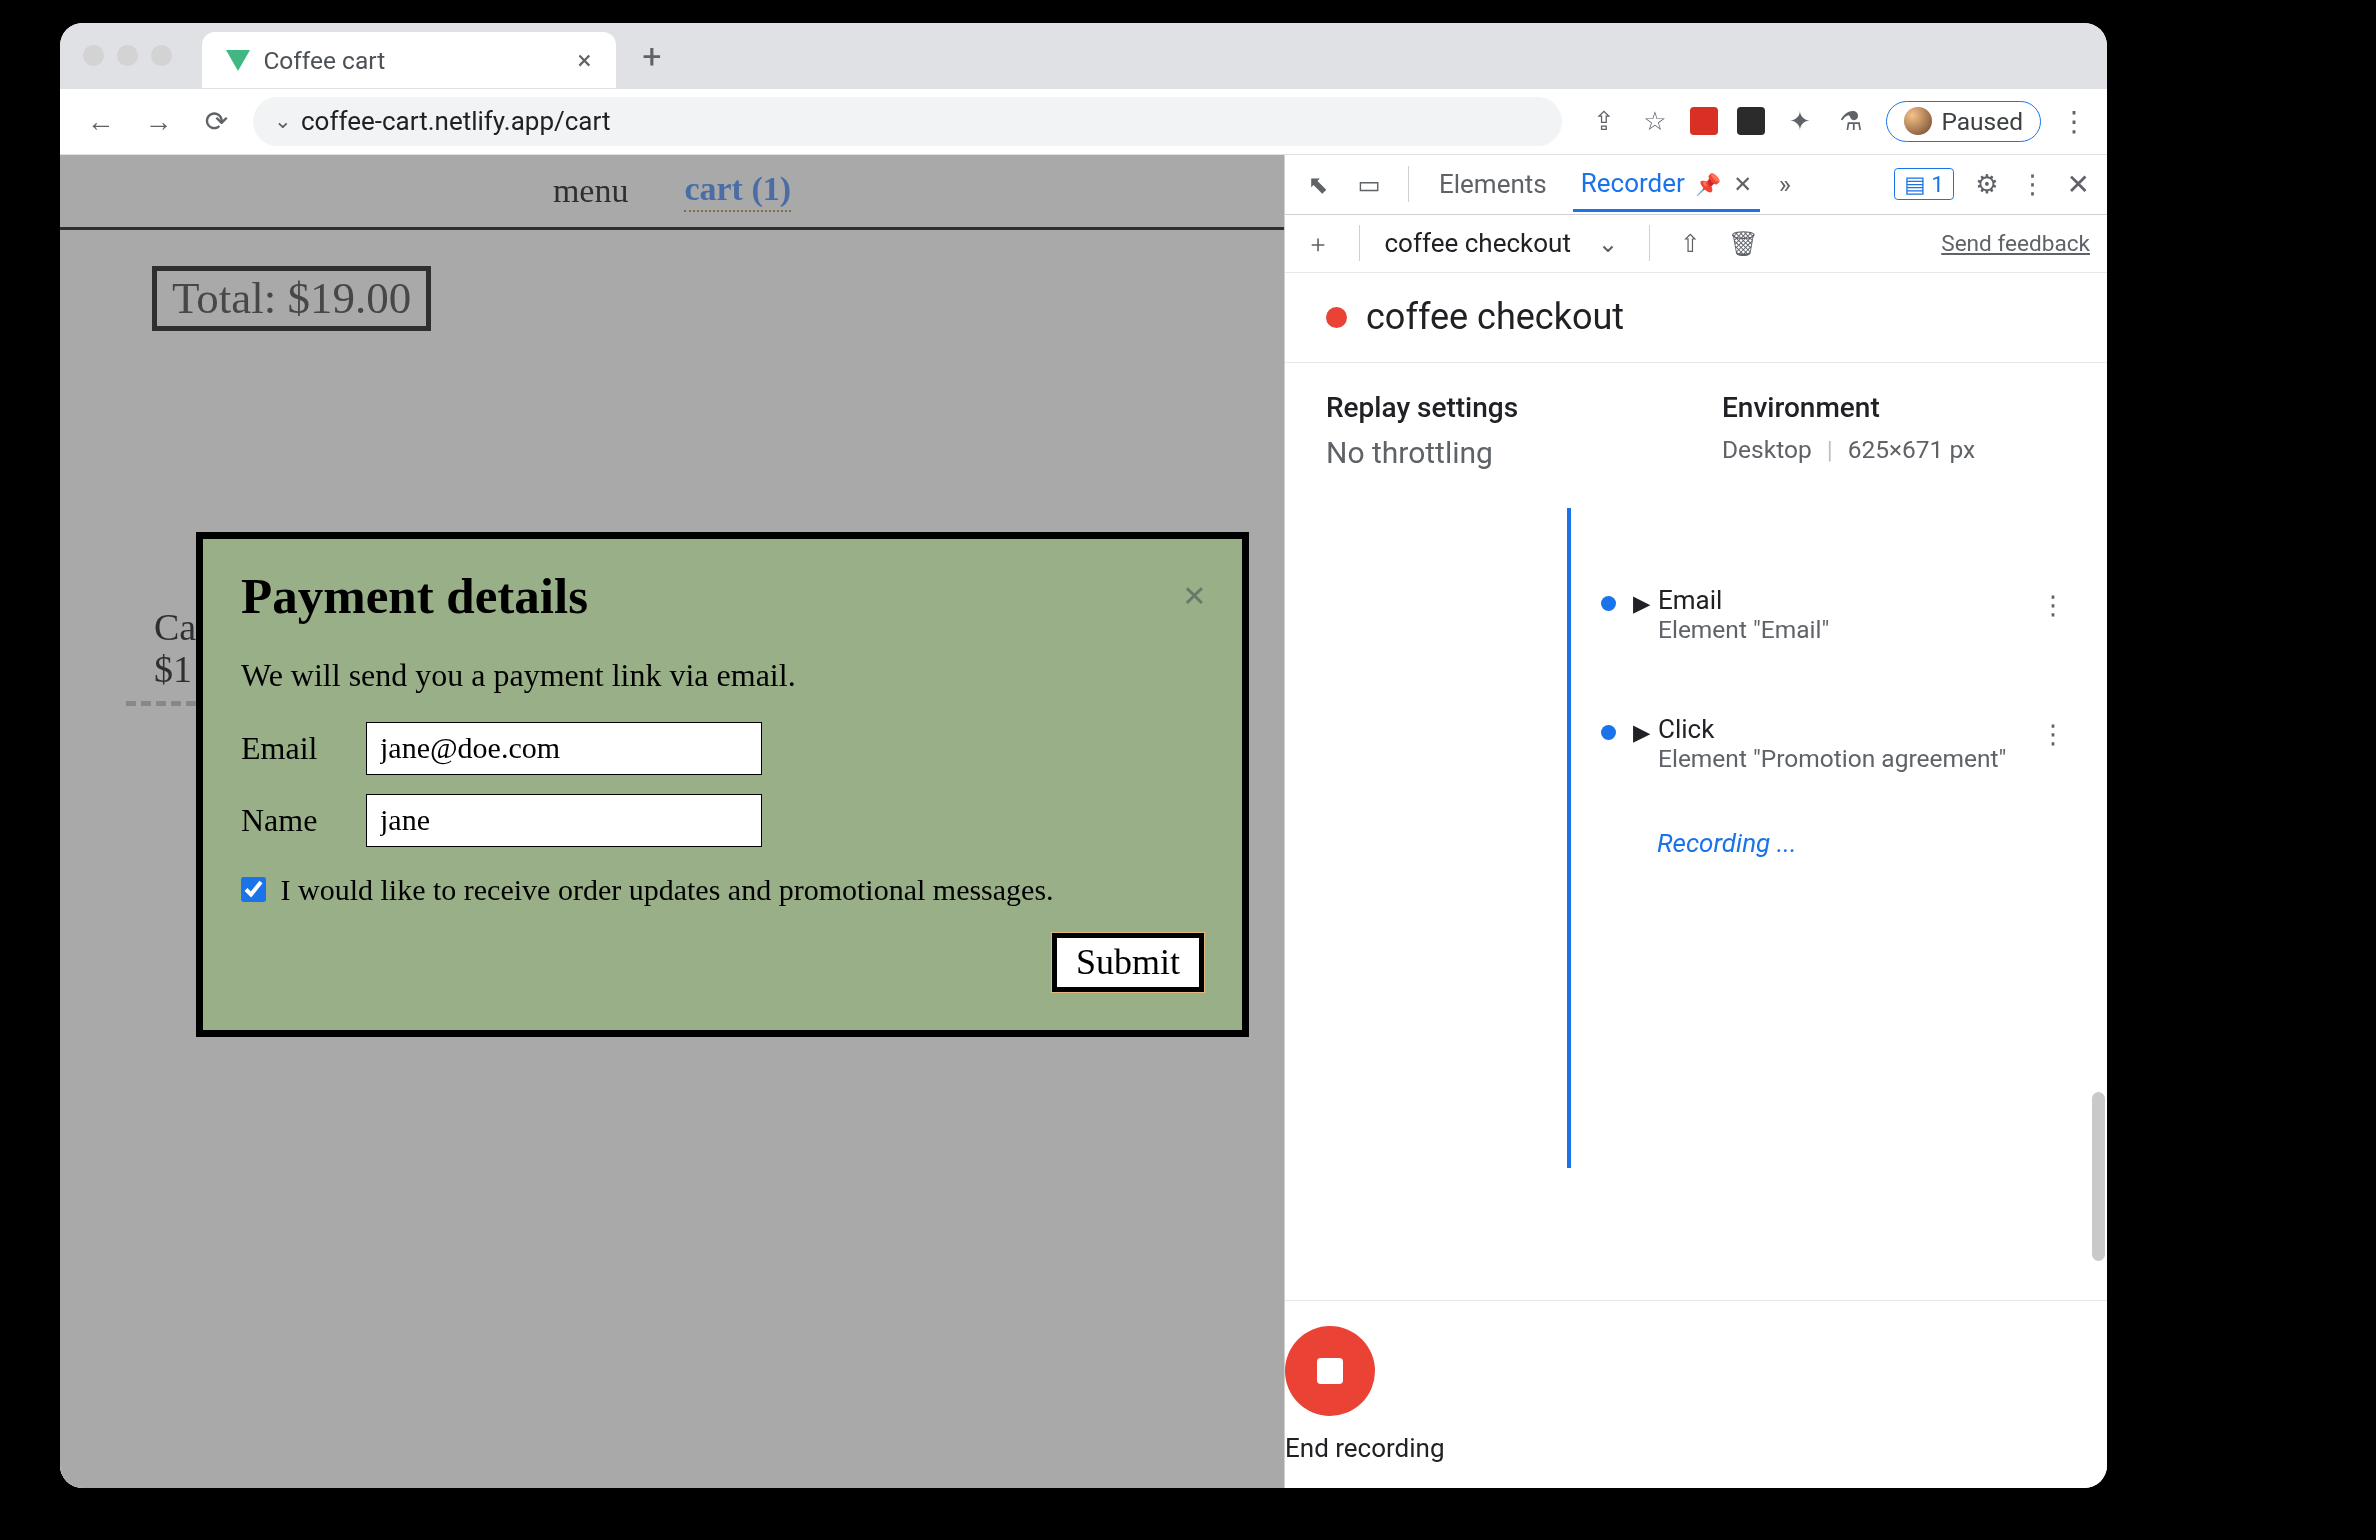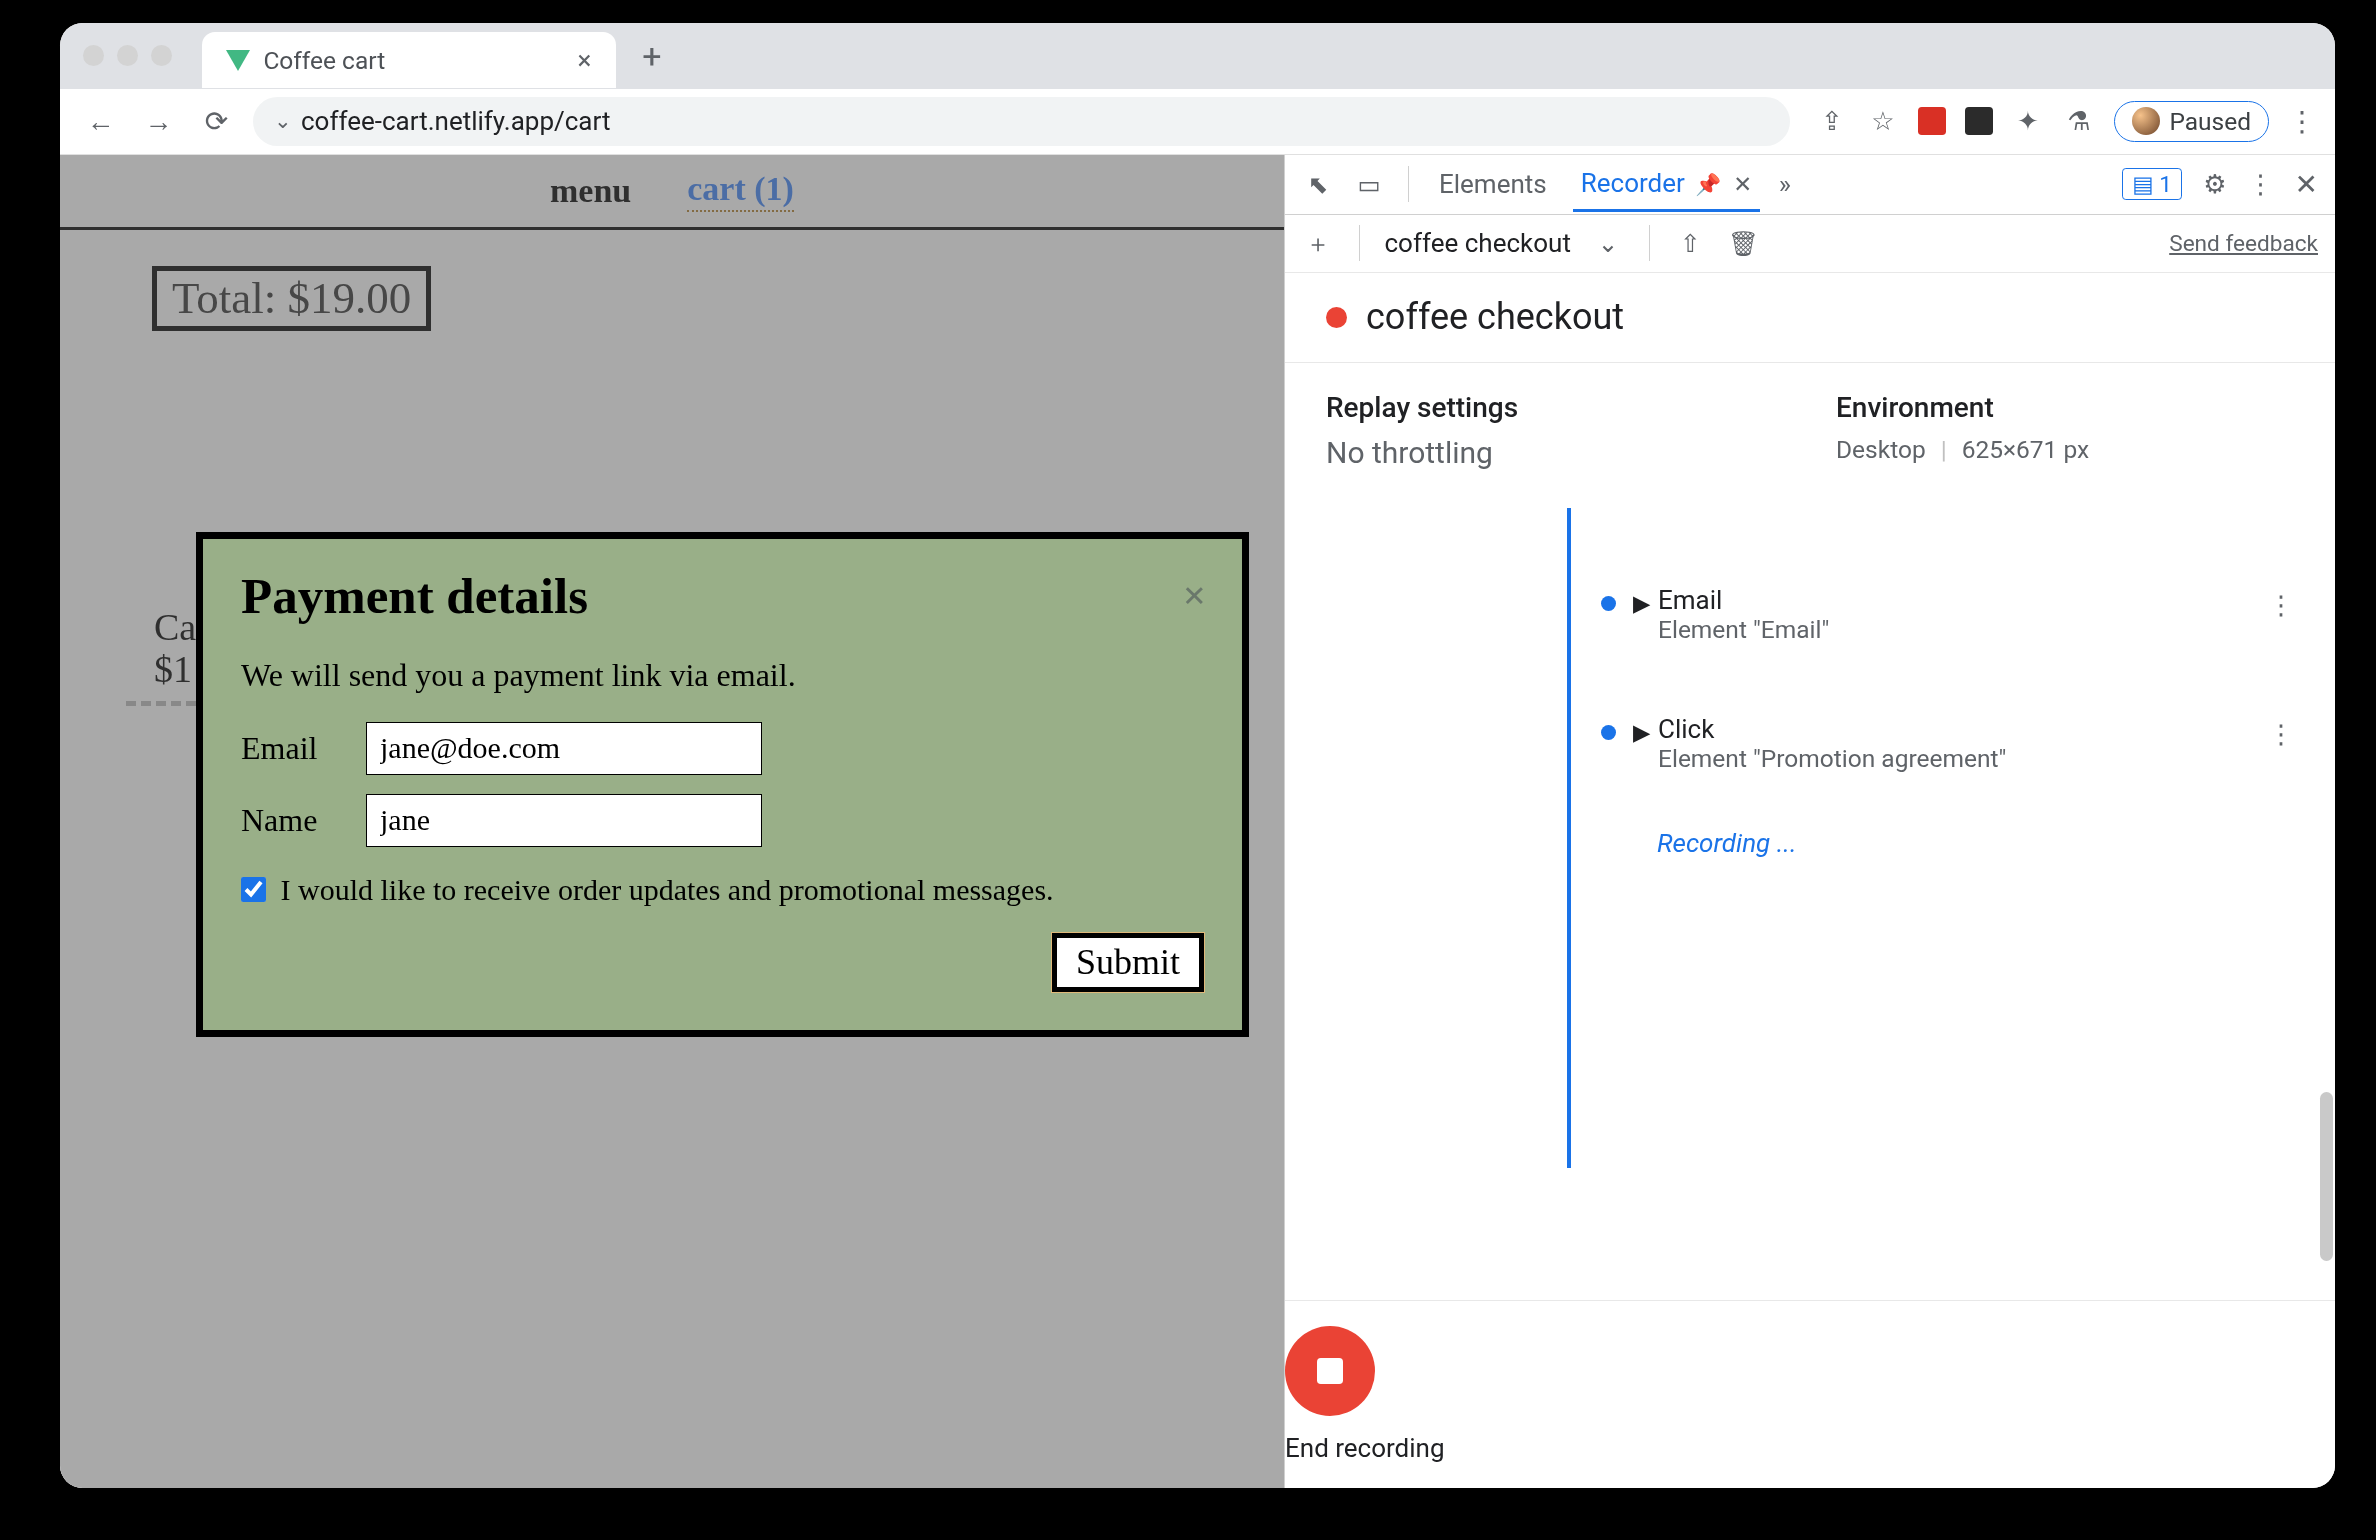--- a/index.html
+++ b/index.html
@@ -7,21 +7,21 @@
     font-family: -apple-system, BlinkMacSystemFont, "Segoe UI", Roboto, sans-serif;
     background: #000;
     width: 2377px;
     height: 1540px;
     position: relative;
     overflow: hidden;
   }
   .browser-window {
     position: absolute;
     top: 22.6px; left: 60px;
-    width: 2275px; height: 1465px;
+    width: 2047px; height: 1465px;
     background: #fff;
     border-radius: 22.6px;
     box-shadow: 0 11.3px 45px rgba(0,0,0,.45);
     overflow: hidden;
     display: flex; flex-direction: column;
   }
   
   .titlebar {
     height: 66px;
     background: #dfe1e5;
@@ -70,21 +70,21 @@
   .page {
     width: 1224px; position:relative;
     font-family: Georgia, "Times New Roman", serif;
     background:#fff;
   }
   .scrim { position:absolute; inset:0; background: rgba(90,90,90,.52); z-index:2;}
   .page-nav {
     height:75px; display:flex; align-items:center; justify-content:center; gap:56px;
     border-bottom:3.8px solid #000; font-size:34px; position:relative; z-index:1;
   }
-  .page-nav .menu { font-weight:700;text-align:right;}
+  .page-nav .menu { font-weight:400;text-align:right;}
   .page-nav .cart { color:#3b82f6; font-weight:700; border-bottom:2.8px dotted #b07d2b; padding-bottom:1.9px;}
   .total-chip {
     position:absolute; top:111px; left:92px; z-index:1;
     border:5.6px solid #000; background:#fff; padding:1.9px 15px;
     font-size:45px; color:#333;
   }
   .dashed { position:absolute; top:546px; left:66px; right:38px;
     border-top:5.6px dashed #bbb; z-index:1;}
   .price-under { position:absolute; top:499px; right:38px; font-size:40px; z-index:1;}
   .behind-label { position:absolute; top:450px; left:94px; font-size:38px; z-index:1;}

